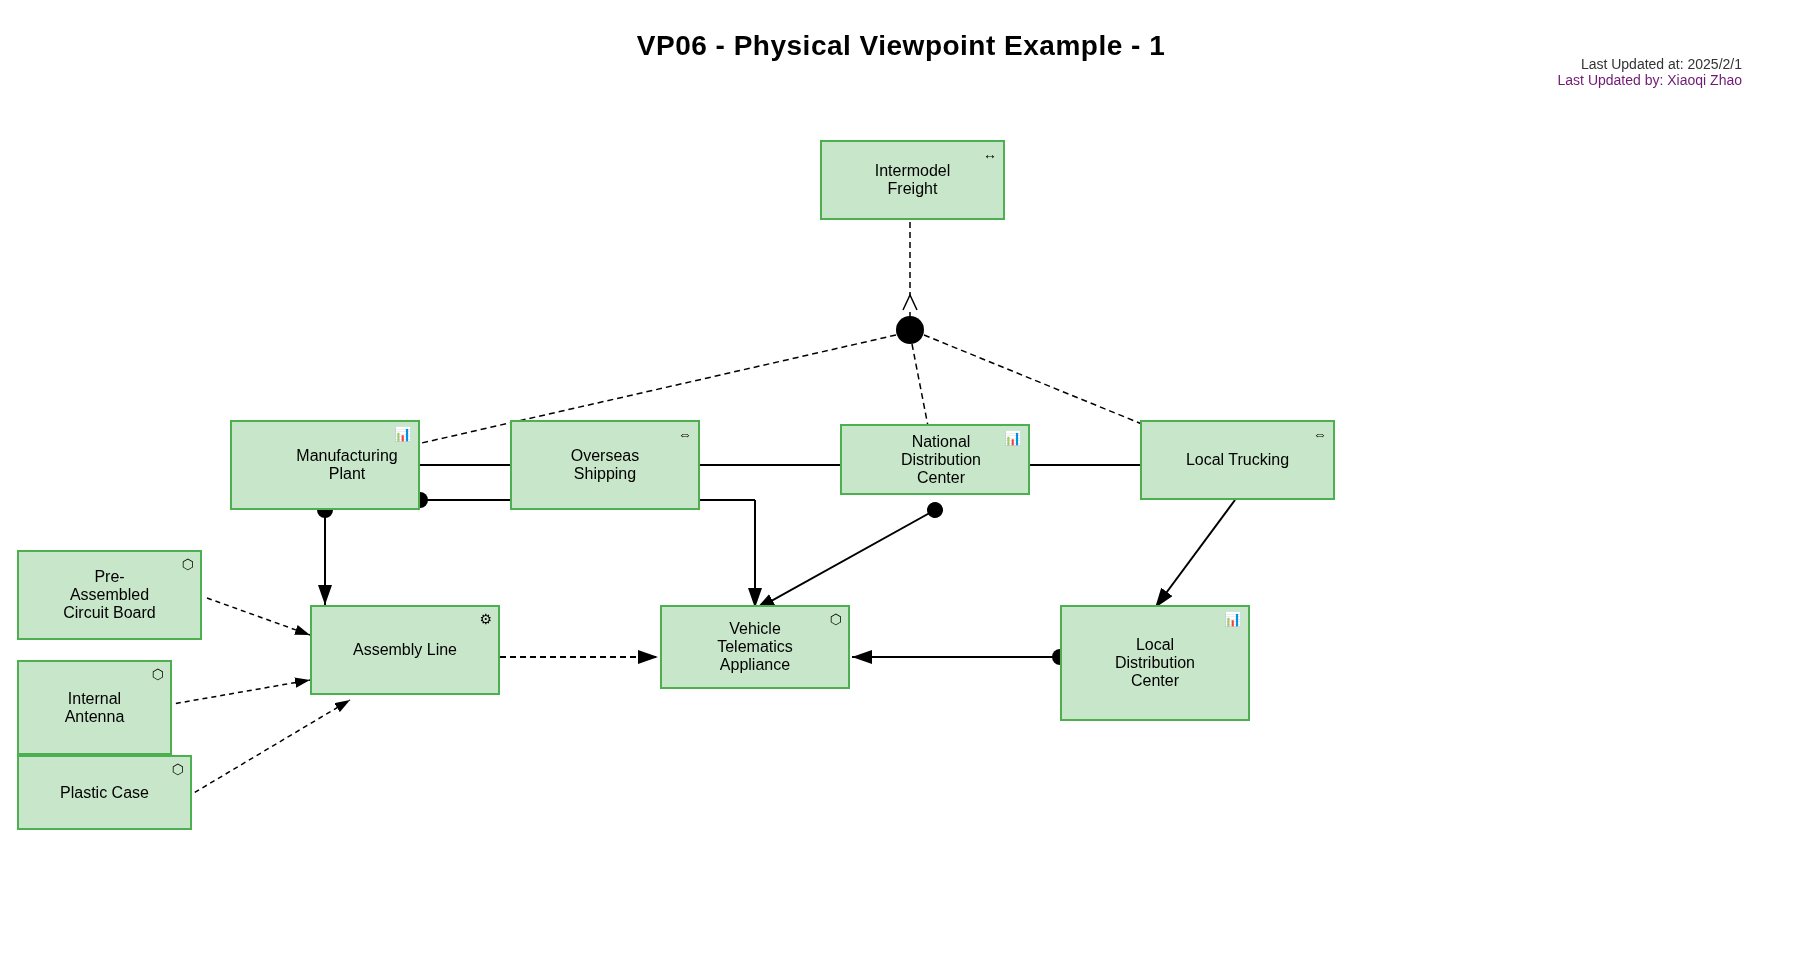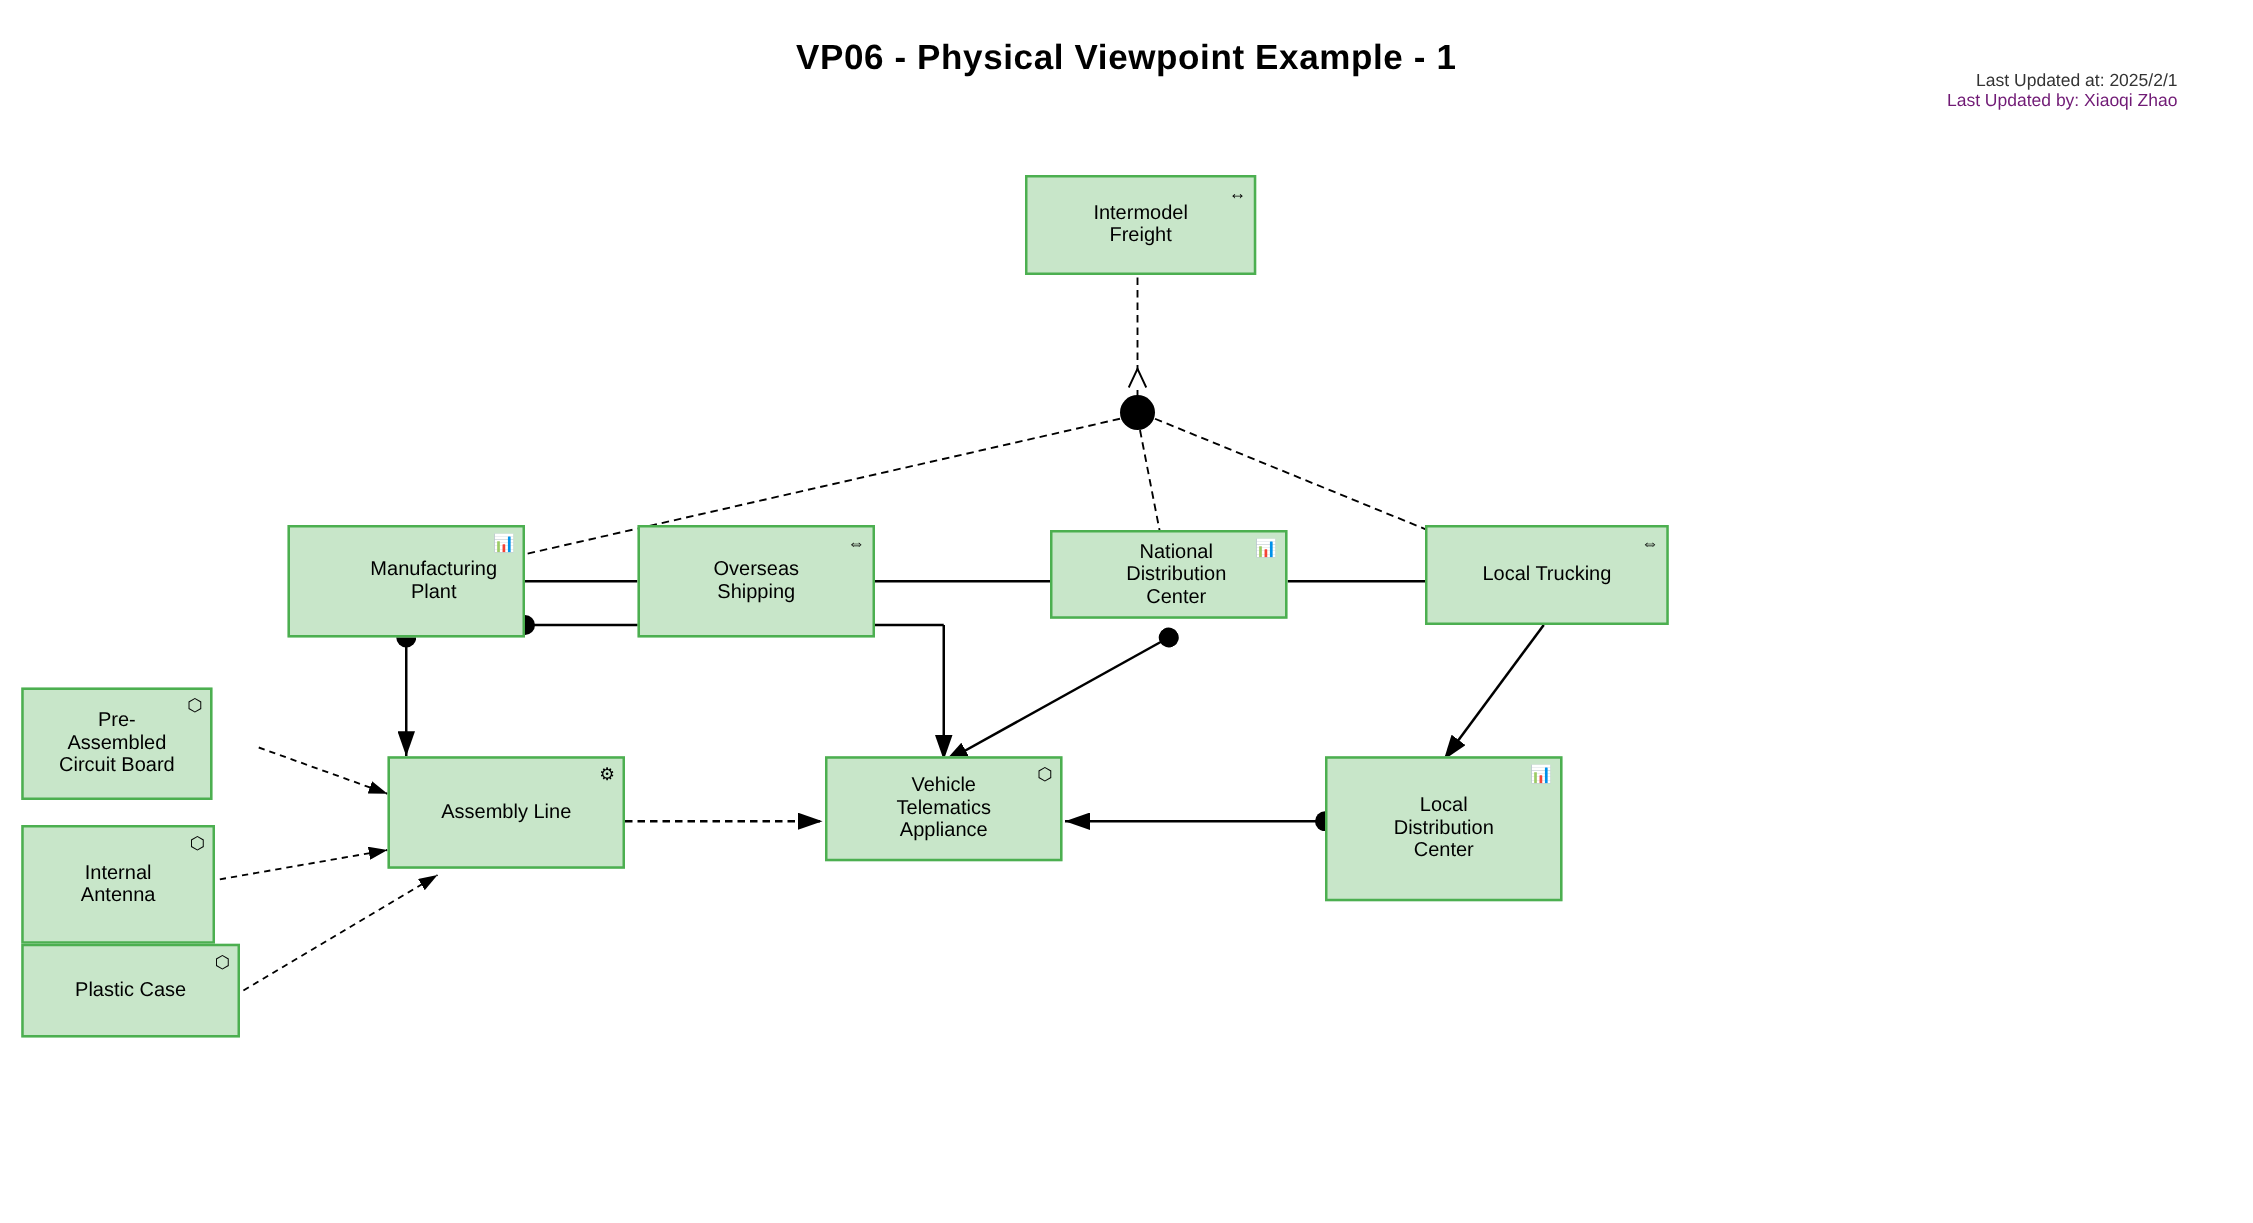--- a/index.html
+++ b/index.html
@@ -185,21 +185,21 @@
     <span class="node-icon">⬡</span>
   </div>
 
   <div class="node" style="left:1060px; top:505px; width:190px; height:116px;">
     <span style="white-space:pre-line;">Local
 Distribution
 Center</span>
     <span class="node-icon">📊</span>
   </div>
 
-  <div class="node" style="left:17px; top:450px; width:153px; height:90px;">
+  <div class="node" style="left:17px; top:450px; width:185px; height:90px;">
     <span style="white-space:pre-line;">Pre-
 Assembled
 Circuit Board</span>
     <span class="node-icon">⬡</span>
   </div>
 
   <div class="node" style="left:17px; top:560px; width:155px; height:95px;">
     <span style="white-space:pre-line;">Internal
 Antenna</span>
     <span class="node-icon">⬡</span>

